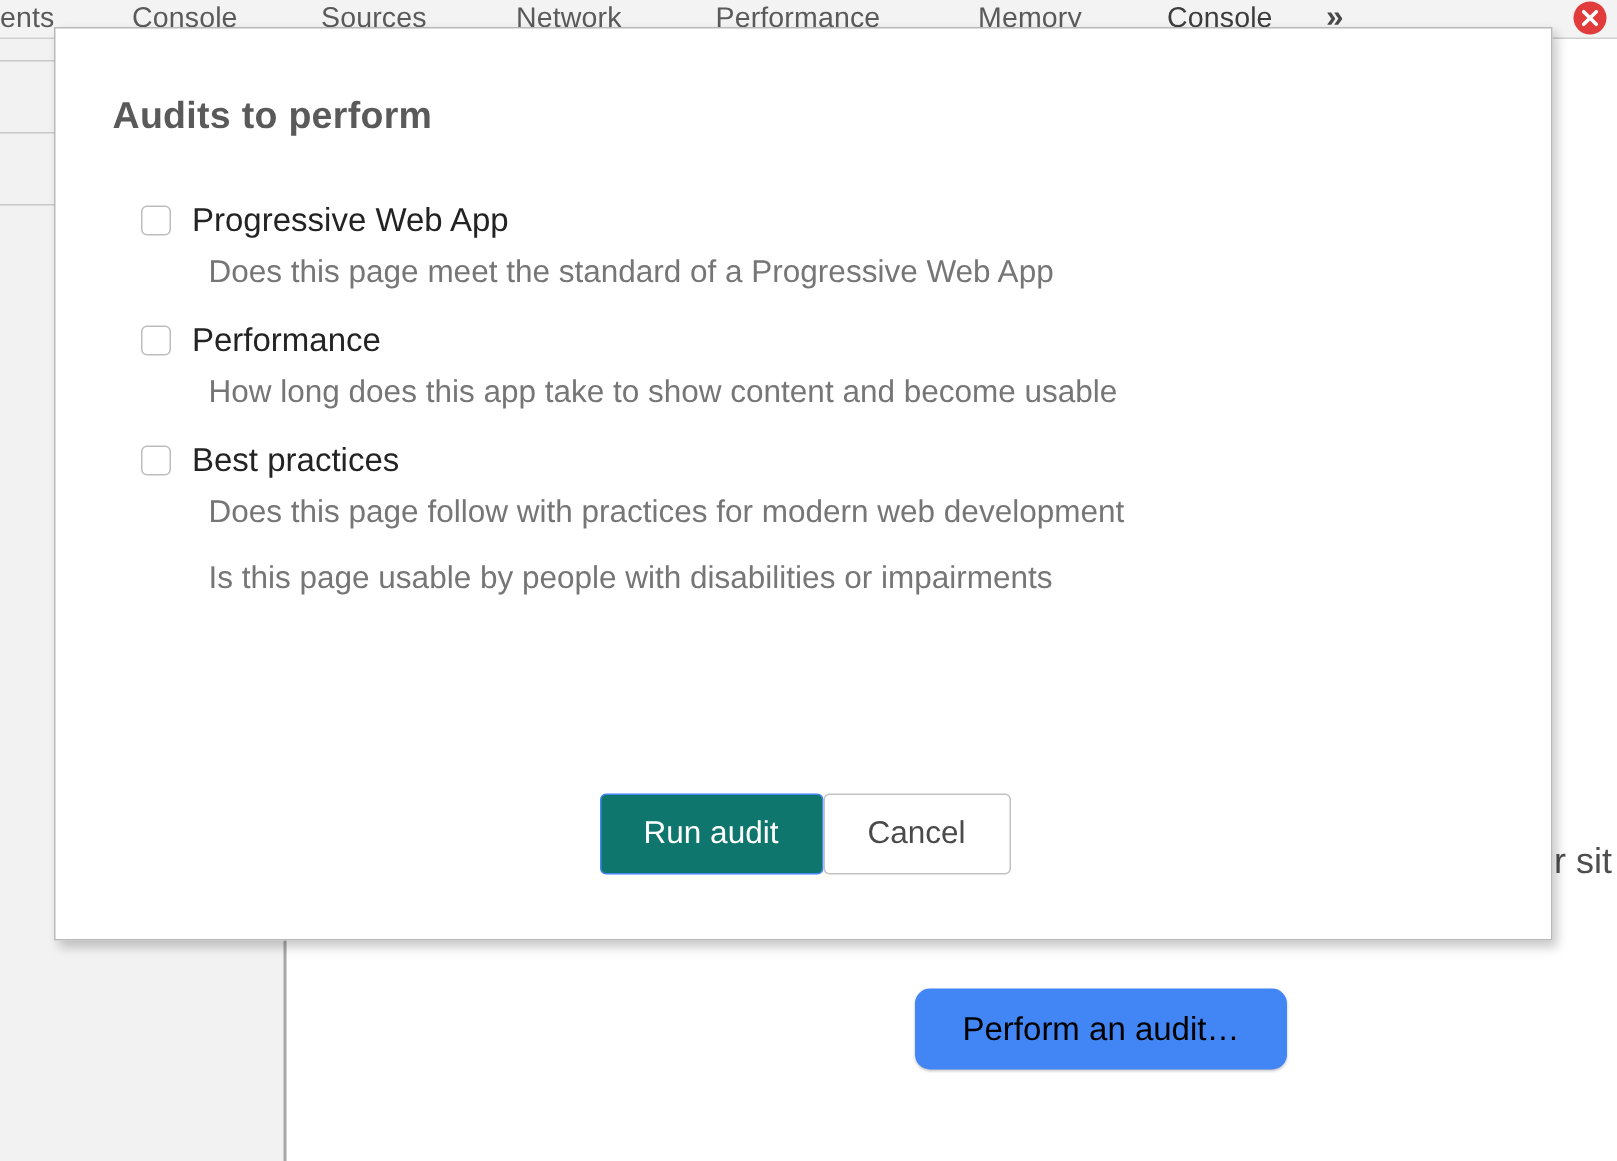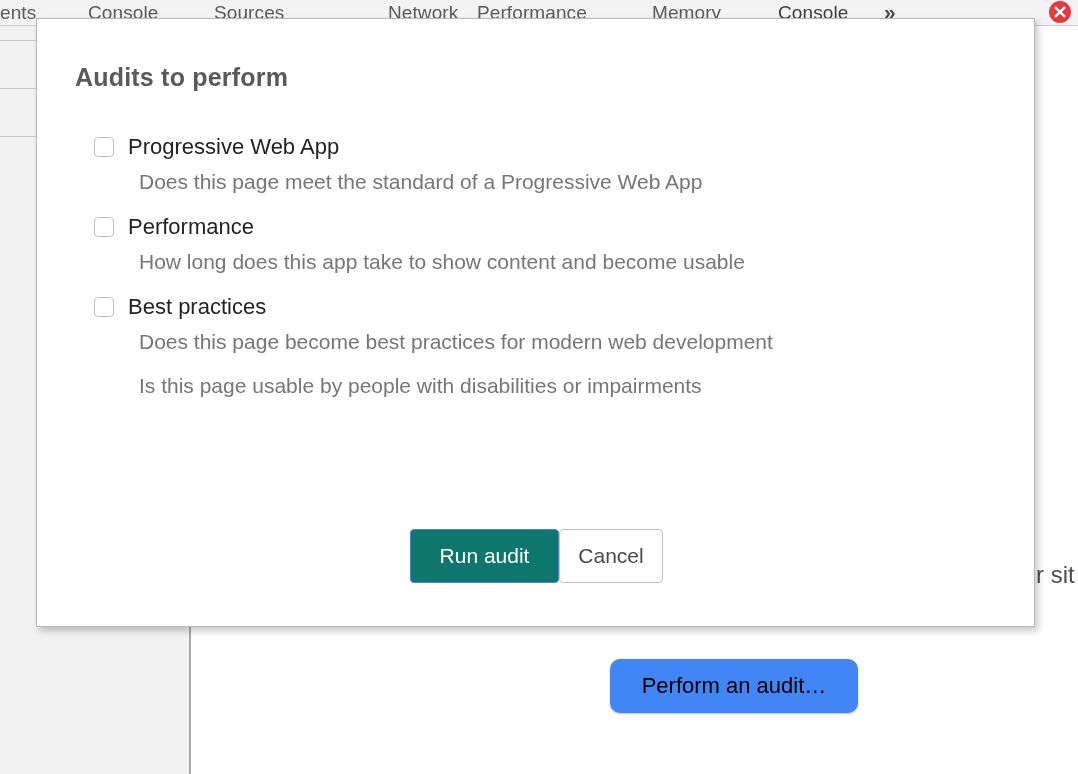--- a/index.html
+++ b/index.html
@@ -230,21 +230,21 @@
     box-sizing: border-box;
   }
   #run-audit-button {
     width: 149px;
     height: 54px;
     background: #0f766e;
     border: 1px solid #4285f4;
     color: #ffffff;
   }
   #cancel-button {
-    width: 104px;
+    width: 125px;
     height: 54px;
     background: #ffffff;
     border: 1px solid #c2c2c2;
     color: #4a4a4a;
   }
 </style>
 </head>
 <body>
 
 <div id="bg-root">
@@ -258,21 +258,21 @@
   <div id="bg-content">
     <div id="bg-clipped-text">r sit</div>
   </div>
 
   <button id="perform-audit-button">Perform an audit…</button>
 
   <div id="tabstrip">
       <div class="tab" style="left: 0px;">ents</div>
       <div class="tab" style="left: 88px;">Console</div>
       <div class="tab" style="left: 214px;">Sources</div>
-      <div class="tab" style="left: 344px; margin-left: 44px;">Network</div>
+      <div class="tab" style="left: 344px;">Network</div>
       <div class="tab" style="left: 477px;">Performance</div>
       <div class="tab" style="left: 652px;">Memory</div>
       <div class="tab active" style="left: 778px;">Console</div>
       <div id="tab-overflow" style="left: 884px;">»</div>
     </div>
 
   <div id="close-btn">
     <svg width="22" height="22" viewBox="0 0 22 22" aria-hidden="true">
       <path d="M6.8 6.8 L15.2 15.2 M15.2 6.8 L6.8 15.2" stroke="#ffffff" stroke-width="2.4" stroke-linecap="round"></path>
     </svg>
@@ -296,21 +296,21 @@
           <div class="checkbox"></div>
           <div class="option-label">Performance</div>
         </div>
         <div class="option-desc">How long does this app take to show content and become usable</div>
       </div>
       <div class="audit-option">
         <div class="option-row">
           <div class="checkbox"></div>
           <div class="option-label">Best practices</div>
         </div>
-        <div class="option-desc">Does this page become best practices for modern web development</div>
+        <div class="option-desc">Does this page follow with practices for modern web development</div>
       </div>
       <div class="audit-option">
         <div class="option-desc">Is this page usable by people with disabilities or impairments</div>
       </div>
     </div>
 
   <div id="dialog-actions">
     <button id="run-audit-button" class="dlg-btn">Run audit</button>
     <button id="cancel-button" class="dlg-btn">Cancel</button>
   </div>

